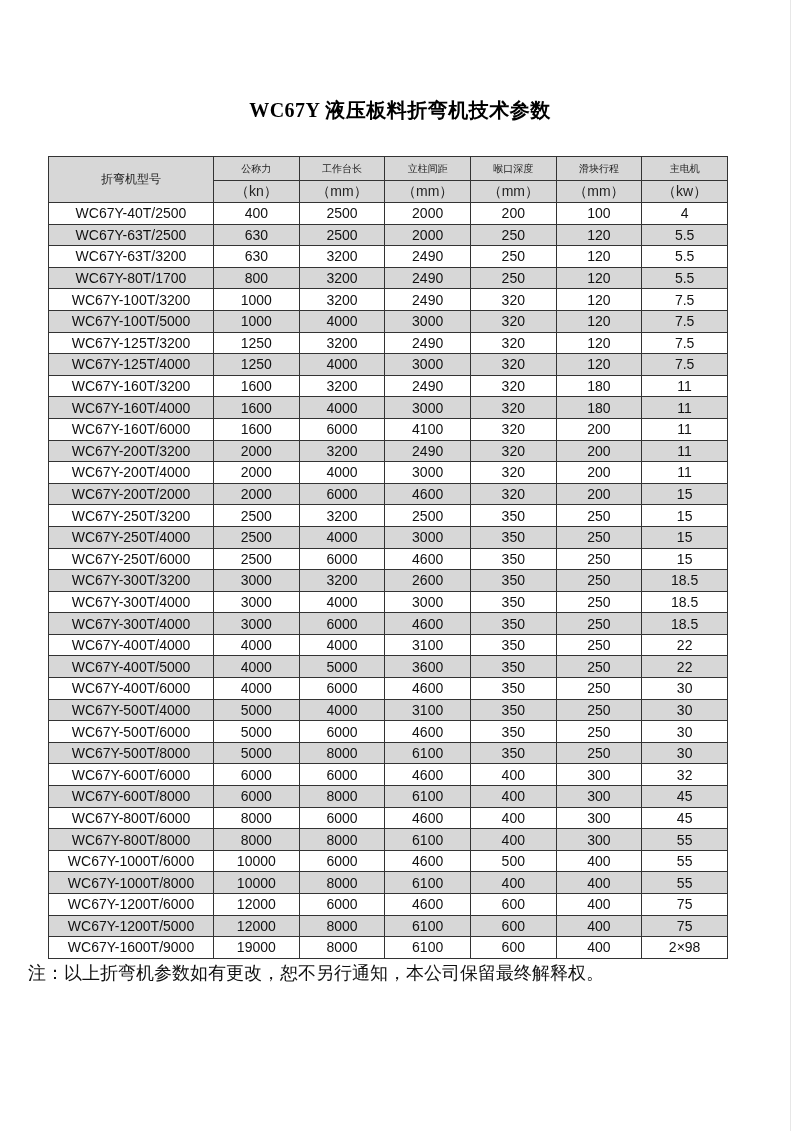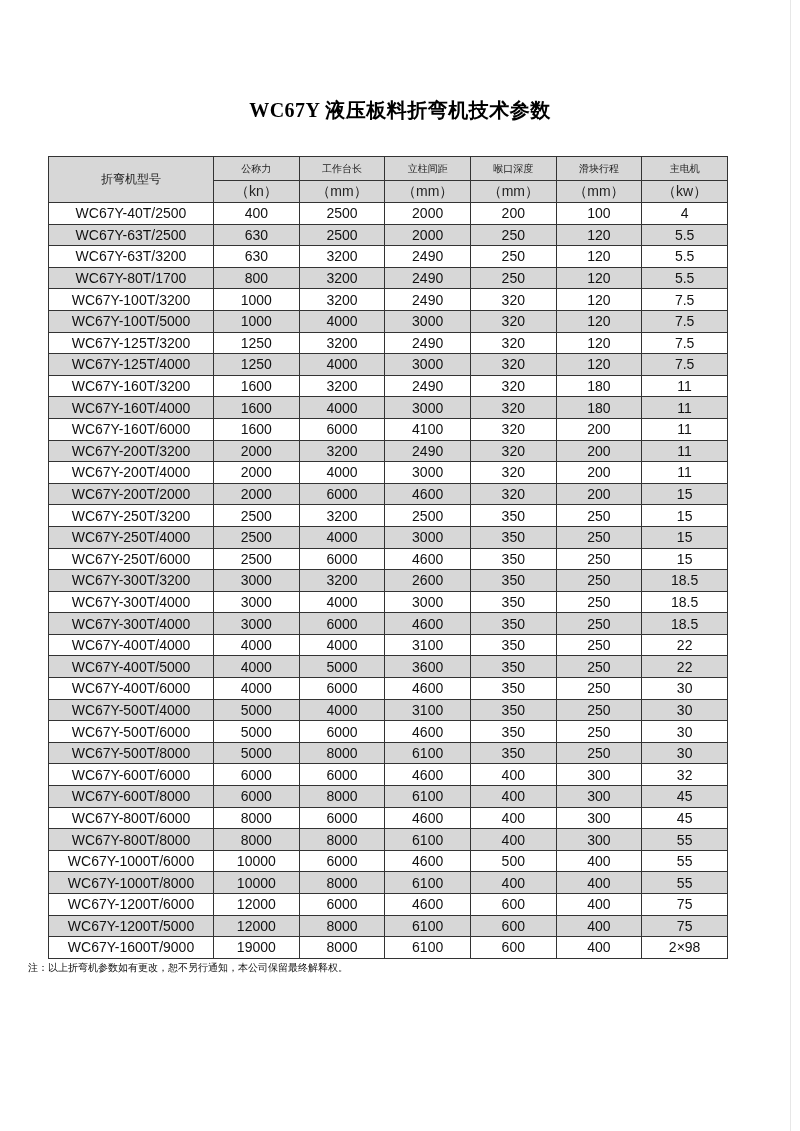--- a/index.html
+++ b/index.html
@@ -76,21 +76,21 @@
     background: #ffffff;
   }
   table.spec tbody tr:nth-child(even) td {
     background: #d7d7d7;
   }
   .doc-note {
     position: absolute;
     left: 28px;
     top: 961px;
     margin: 0;
-    font-size: 10px;
+    font-size: 18px;
     color: #111111;
   }
 </style>
 </head>
 <body>
 
 <div class="page">
 
   <div class="scan-line"></div>
 

